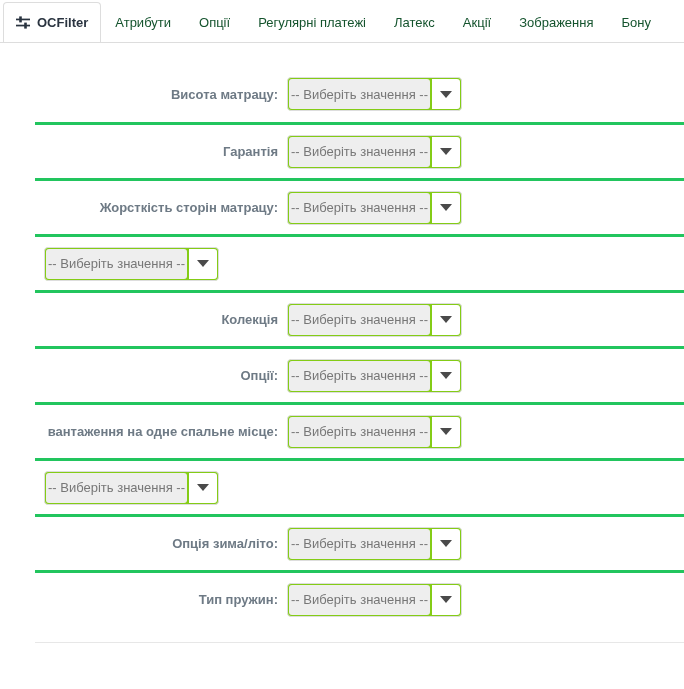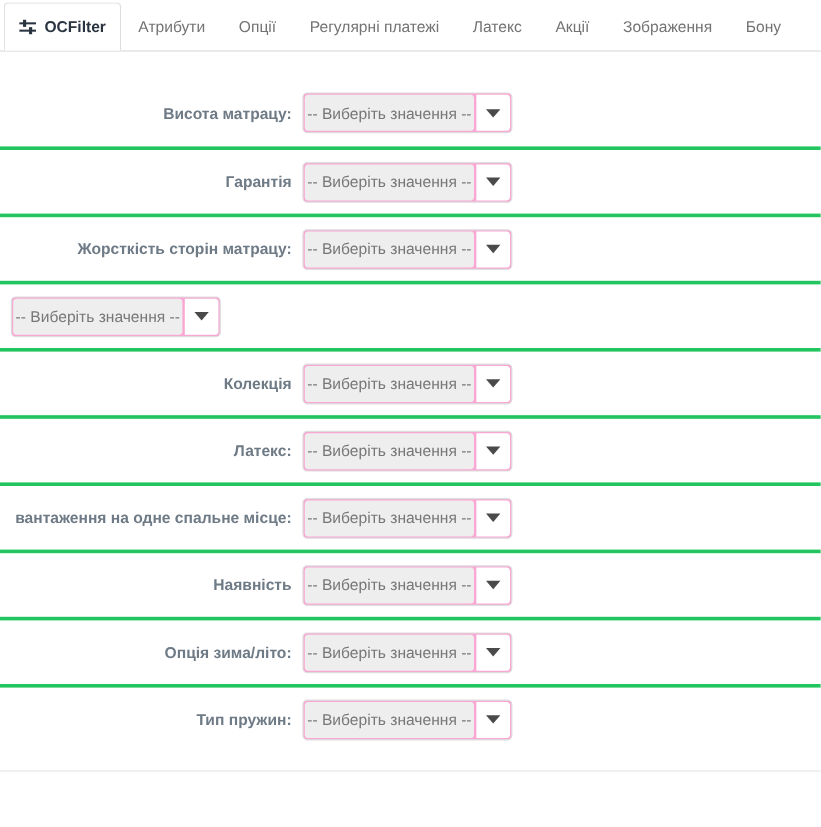--- a/index.html
+++ b/index.html
@@ -20,21 +20,21 @@
     align-items: flex-end;
     height: 43px;
     box-sizing: border-box;
     border-bottom: 1px solid #dddddd;
     padding-left: 3px;
     white-space: nowrap;
     overflow: hidden;
   }
   .tab {
     font-size: 13px;
-    color: #737373;
+    color: #14532d;
     padding: 12px 14px;
     cursor: pointer;
     flex: none;
   }
   .tab.active {
     display: flex;
     align-items: center;
     gap: 7px;
     background: #ffffff;
     border: 1px solid #dddddd;
@@ -44,20 +44,21 @@
     padding: 12px 12px;
     color: #2a3440;
     font-weight: bold;
   }
   .tab.active .icon svg { display: block; }
   
   .panel {
     box-sizing: border-box;
     padding: 23px 0 16px 0;
     border-bottom: 1px solid #e7e7e7;
+    margin-left: 35px;
   }
   .frow {
     display: flex;
     align-items: center;
     height: 56px;
     box-sizing: border-box;
   }
   .frow + .frow {
     border-top: 3px solid #22c55e;
   }
@@ -72,21 +73,21 @@
     color: #6e7a85;
   }
   .flabel span { white-space: nowrap; }
   .sel {
     margin-left: 9px;
     width: 175px;
     height: 34px;
     box-sizing: border-box;
     border: 1px solid #dddddd;
     border-radius: 4px;
-    background: #f9a8d4;
+    background: #84cc16;
     display: flex;
     align-items: stretch;
     padding: 1px;
     cursor: pointer;
   }
   .sel-value {
     flex: 1;
     background: #eeeeee;
     border-radius: 3px;
     color: #777777;
@@ -207,21 +208,21 @@
     <div class="sel">
       <div class="sel-value">-- Виберіть значення --</div>
       <div class="sel-btn">
           <span class="caret"></span>
         </div>
     </div>
   </div>
 
   <div class="frow">
     <div class="flabel">
-        <span>Латекс:</span>
+        <span>Опції:</span>
       </div>
     <div class="sel">
       <div class="sel-value">-- Виберіть значення --</div>
       <div class="sel-btn">
           <span class="caret"></span>
         </div>
     </div>
   </div>
 
   <div class="frow">
@@ -230,23 +231,20 @@
       </div>
     <div class="sel">
       <div class="sel-value">-- Виберіть значення --</div>
       <div class="sel-btn">
           <span class="caret"></span>
         </div>
     </div>
   </div>
 
   <div class="frow">
-    <div class="flabel">
-        <span>Наявність</span>
-      </div>
     <div class="sel">
       <div class="sel-value">-- Виберіть значення --</div>
       <div class="sel-btn">
           <span class="caret"></span>
         </div>
     </div>
   </div>
 
   <div class="frow">
     <div class="flabel">

